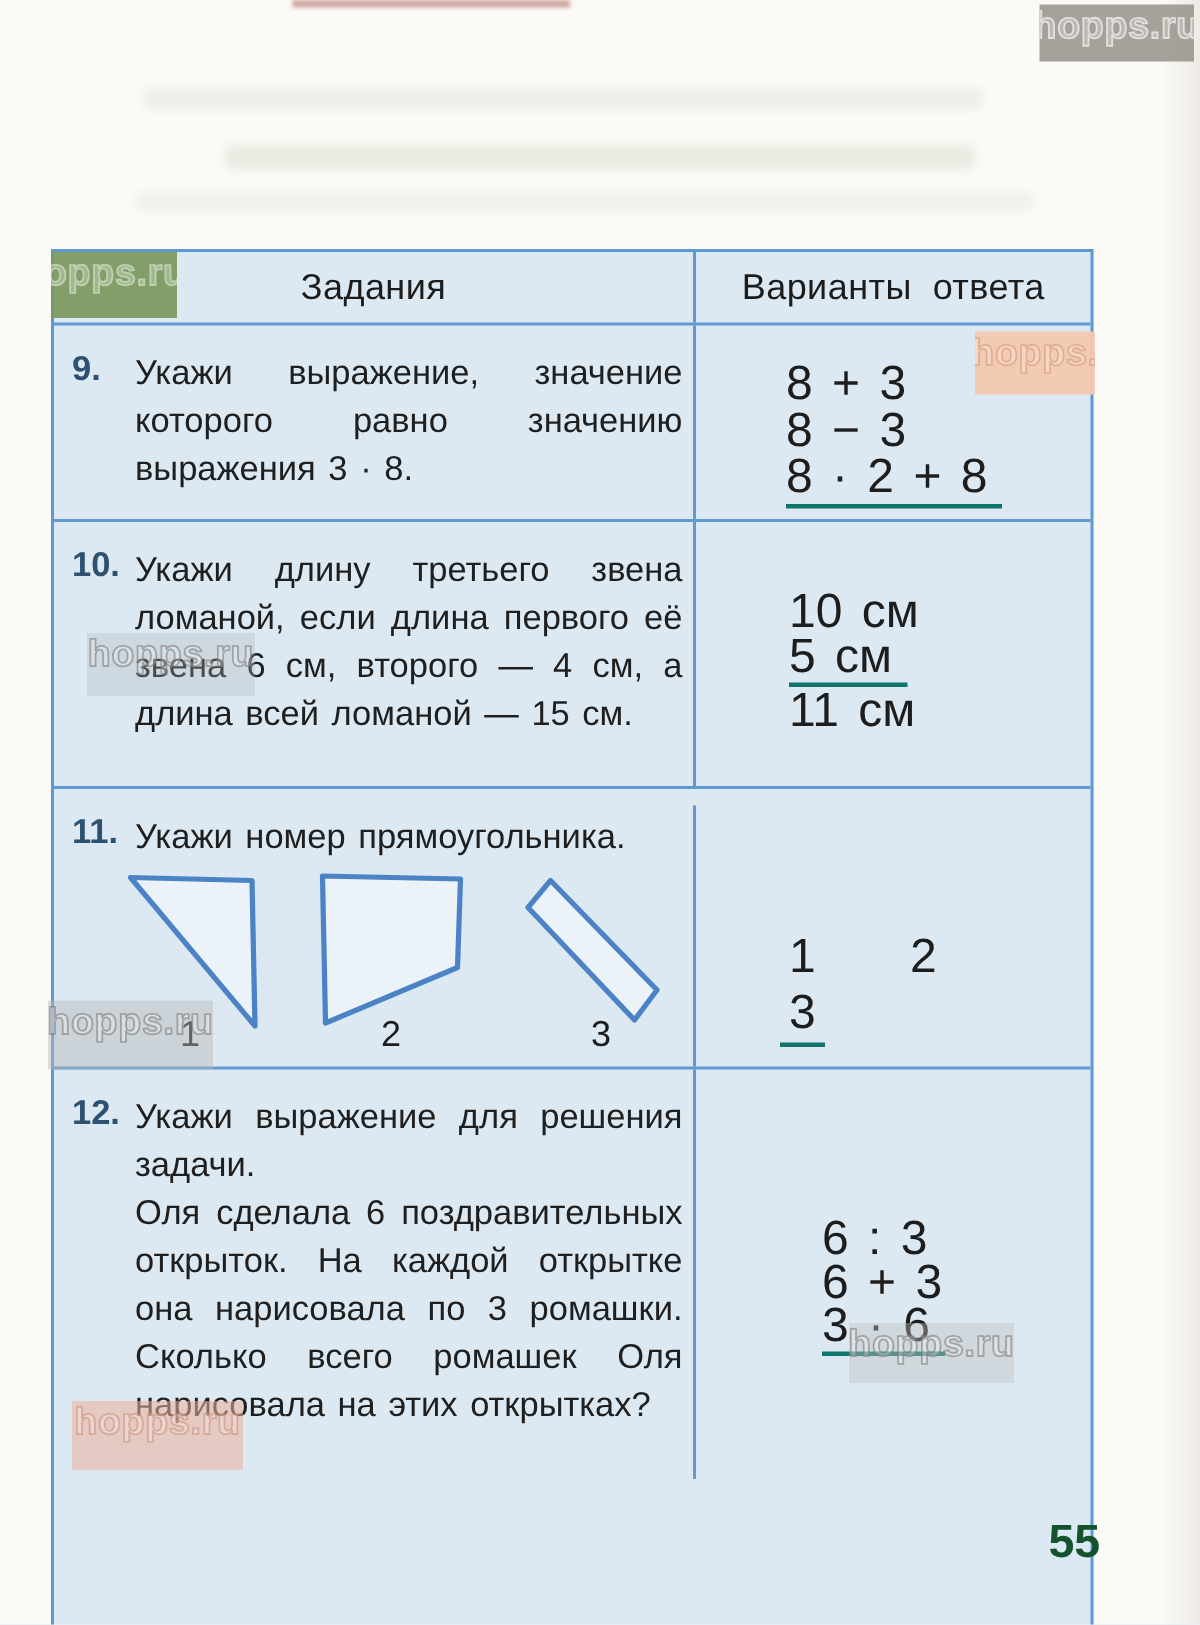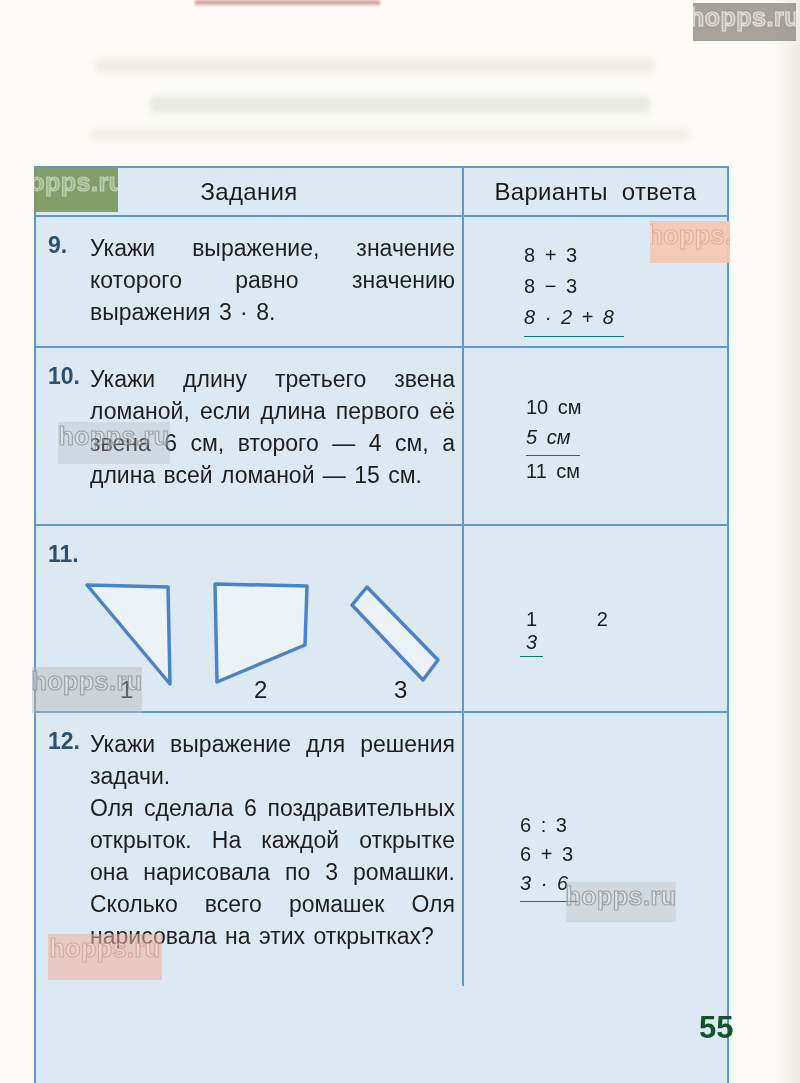--- a/index.html
+++ b/index.html
@@ -35,30 +35,30 @@
   .cell.right{border-left:2px solid #5e9ad1;}
   .th{display:flex;align-items:center;justify-content:center;
       font-size:24px;letter-spacing:0.3px;color:#1c1c1c;}
   .th-answers{word-spacing:7px;}
 
   .task{padding:15px 7px 0 54px;}
   .tnum{position:absolute;left:12px;top:15px;font-weight:bold;font-size:23px;color:#2d5170;}
   .ttext{margin:0;font-size:23px;line-height:32px;text-align:justify;word-spacing:2px;}
   .ttext + .ttext{margin-top:0;}
 
-  .answers{font-size:20px;color:#1d1d1d;word-spacing:4px;}
+  .answers{font-size:32px;color:#1d1d1d;word-spacing:4px;}
   .answers .ans{display:inline-block;}
   .ans-line{display:block;}
-  .chosen{border-bottom:1px solid #0f766e;padding:0 10px 3px 0;font-style:italic;}
+  .chosen{border-bottom:3px solid #0f766e;padding:0 10px 3px 0;}
   .answers-9{padding:23px 0 0 60px;line-height:31px;}
   .answers-10{padding:44px 18px 0 62px;line-height:30px;}
-  .answers-11{padding:82px 0 0 62px;}
+  .answers-11{padding:82px 0 0 62px;margin-top:11px;}
   .answers-11 .ans{margin-right:50px;}
   .answers-11 .chosen{padding:0 6px 2px 6px;margin-left:-6px;margin-right:44px;}
-  .answers-12{padding:98px 0 0 56px;line-height:29px;}
+  .answers-12{padding:98px 0 0 84px;line-height:29px;}
 
   
   .figures{position:absolute;left:0;top:52px;width:426px;height:134px;}
   .figures svg{position:absolute;left:0;top:0;}
   .fig-label{position:absolute;top:98px;font-size:24px;color:#1d1d1d;}
   .fl-1{left:84px;} .fl-2{left:218px;} .fl-3{left:358px;}
 
   
   .wm{position:absolute;display:flex;justify-content:center;
       overflow:hidden;font-weight:bold;font-size:25px;letter-spacing:0.5px;}
@@ -121,20 +121,21 @@
     <div class="cell right answers answers-10">
       <span class="ans-line"><span class="ans">10 см</span></span>
       <span class="ans-line"><span class="ans chosen">5 см</span></span>
       <span class="ans-line"><span class="ans">11 см</span></span>
     </div>
   </div>
 
   <div class="row">
     <div class="cell left task">
       <span class="tnum">11.</span>
+      <p class="ttext">Укажи номер прямоугольника.</p>
       <div class="figures">
         <svg width="426" height="134" viewBox="0 0 426 134">
           <polygon points="51,7 132,9 134,106" fill="rgba(255,255,255,0.45)" stroke="#4c83c6" stroke-width="3.5" stroke-linejoin="round"></polygon>
           <polygon points="179,6 271,8 269,67 181,104" fill="rgba(255,255,255,0.45)" stroke="#4c83c6" stroke-width="3.5" stroke-linejoin="round"></polygon>
           <polygon points="331,9 316,27 387,102 402,82" fill="rgba(255,255,255,0.45)" stroke="#4c83c6" stroke-width="3.5" stroke-linejoin="round"></polygon>
         </svg>
         <span class="fig-label fl-1">1</span>
         <span class="fig-label fl-2">2</span>
         <span class="fig-label fl-3">3</span>
       </div>

